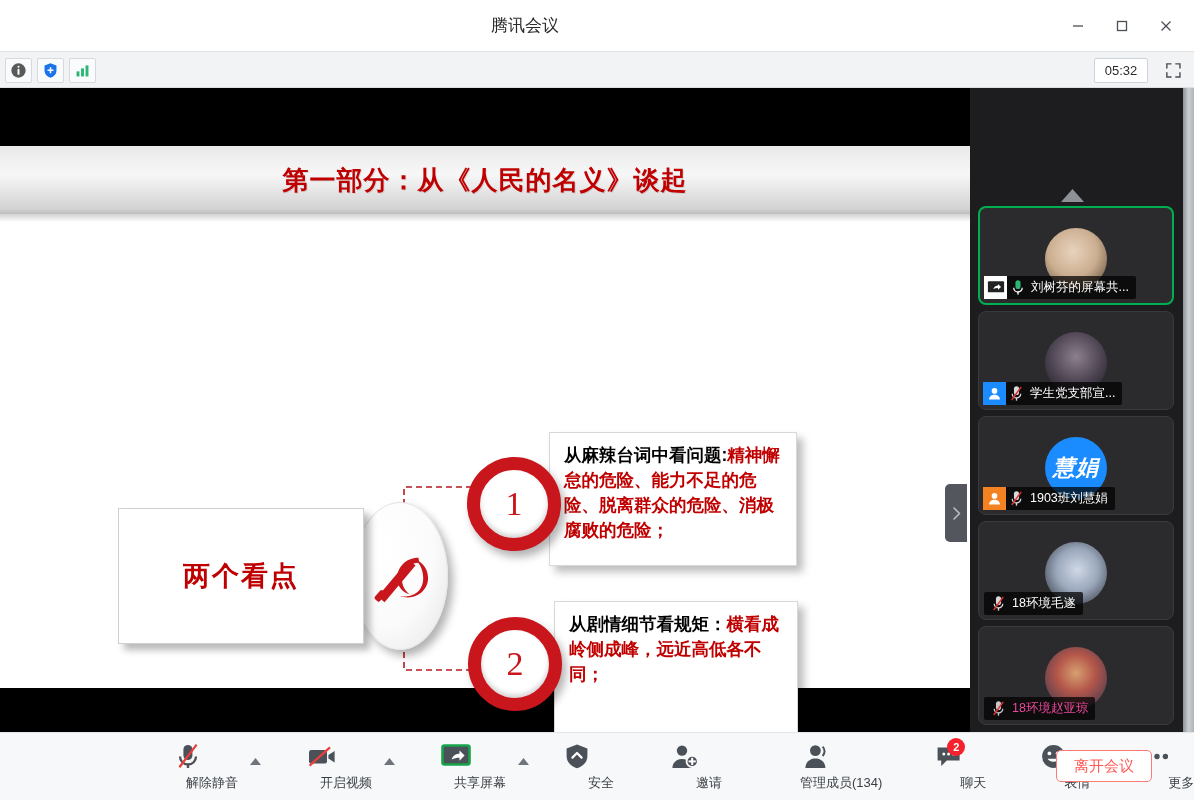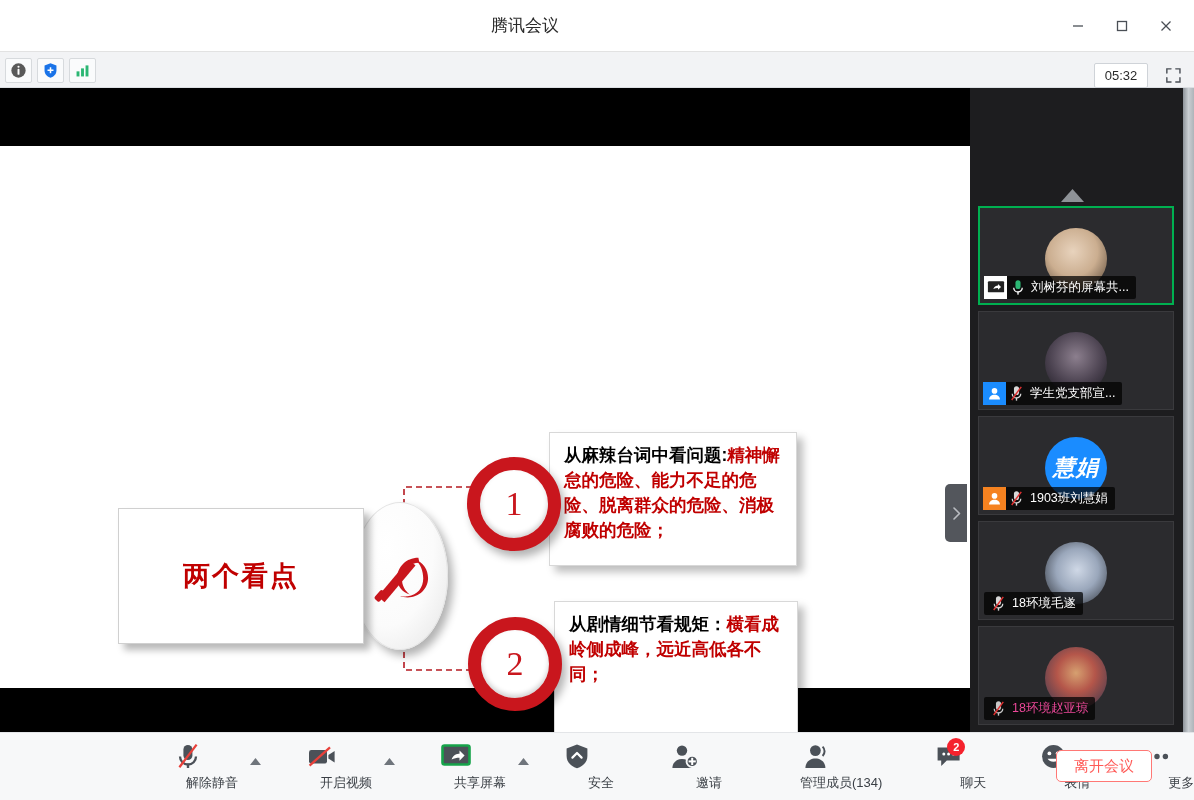--- a/index.html
+++ b/index.html
@@ -31,21 +31,21 @@
   
   .subbar {
     position:absolute; left:0; top:52px; width:1194px; height:36px;
     background:#f2f3f5; border-bottom:1px solid #dcdfe3;
   }
   .subleft { position:absolute; left:5px; top:0; height:36px; display:flex; align-items:center; gap:5px; }
   .sb-btn {
     width:27px; height:25px; border:1px solid #d7dadd; background:#fafbfc;
     display:flex; align-items:center; justify-content:center; border-radius:2px;
   }
-  .subright { position:absolute; right:8px; top:0; height:36px; display:flex; align-items:flex-end; gap:12px; }
+  .subright { position:absolute; right:8px; top:0; height:36px; display:flex; align-items:center; gap:12px; }
   .timer {
     min-width:54px; height:25px; border:1px solid #cfd3d8; background:#fff;
     font-size:13px; color:#2b2b2b; display:flex; align-items:center; justify-content:center;
     padding:0 6px; border-radius:2px;
   }
   .fsbtn { width:26px; height:26px; display:flex; align-items:center; justify-content:center; }
 
   
   .stage {
     position:absolute; left:0; top:88px; width:970px; height:644px;
@@ -129,21 +129,21 @@
     background:#1d1d1f; overflow:hidden;
   }
   .rail-up, .rail-down {
     position:absolute; left:0; width:204px; height:22px;
     display:flex; align-items:center; justify-content:center; z-index:6;
   }
   .rail-up { top:96px; }
   .tiles { position:absolute; left:8px; top:118px; width:196px; }
   .tile {
     position:relative; width:196px; height:99px; margin-bottom:6px;
-    background:#2b2b2e; border:1px solid #3a3a3d; border-radius:0; overflow:hidden;
+    background:#2b2b2e; border:1px solid #3a3a3d; border-radius:8px; overflow:hidden;
   }
   .tile.active { border:2px solid #00b050; }
   .tile .ph {
     position:absolute; left:50%; top:20px; transform:translateX(-50%);
     width:62px; height:62px; border-radius:50%; overflow:hidden;
     background:#3a3a3d;
     font-style:italic;
   }
   .tile .ph.blue { background:#1a8cff; display:flex; align-items:center; justify-content:center; }
   .tile .ph.blue .ini { color:#fff; font-size:22px; font-weight:bold; letter-spacing:1px; }
@@ -254,20 +254,23 @@
         <svg width="19" height="19" viewBox="0 0 20 20">
           <path d="M3 7.4V3h4.4M16.8 7.4V3h-4.4M3 12.4v4.4h4.4M16.8 12.4v4.4h-4.4" fill="none" stroke="#4a4f56" stroke-width="1.5" stroke-linecap="round"></path>
         </svg>
       </div>
     </div>
   </div>
 
   <div class="stage">
     <div class="slide">
 
+      <div class="slide-head">
+        <div class="htxt">第一部分：从《人民的名义》谈起</div>
+      </div>
 
       <svg class="conn conn-top" width="90" height="68">
         <path d="M4 64 L4 6 L76 6" fill="none" stroke="#b51a21" stroke-width="1.6" stroke-dasharray="6,4"></path>
         <path d="M74 1.5 L84 6 L74 10.5 Z" fill="#b51a21"></path>
       </svg>
       <svg class="conn conn-bot" width="90" height="68">
         <path d="M4 4 L4 62 L76 62" fill="none" stroke="#b51a21" stroke-width="1.6" stroke-dasharray="6,4"></path>
         <path d="M74 57.5 L84 62 L74 66.5 Z" fill="#b51a21"></path>
       </svg>
 

